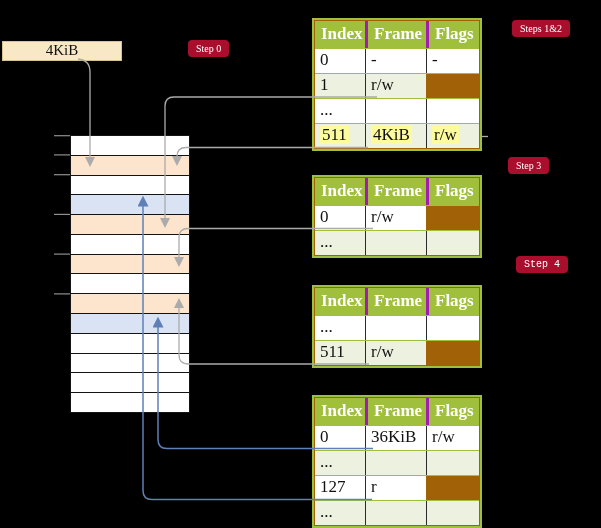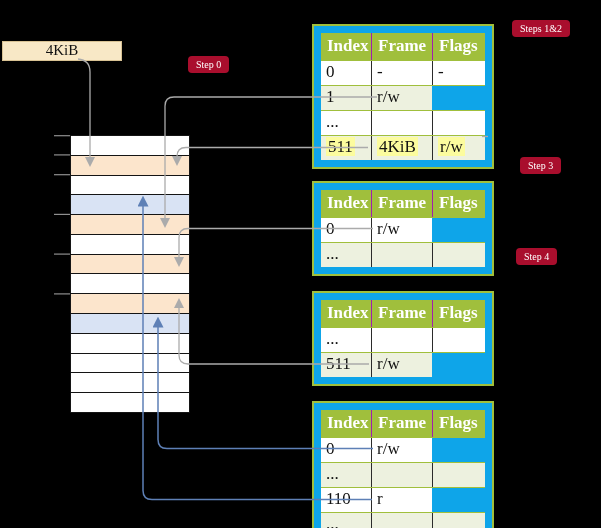--- a/index.html
+++ b/index.html
@@ -32,26 +32,26 @@
   }
   .mrow{flex:1;border-top:1.5px solid #141414;}
   .mrow:first-child{border-top:none;}
   .mrow.plain{background:#fff;}
   .mrow.orange{background:var(--orange,#FCE5CC);}
   .mrow.blue{background:var(--blue,#D9E3F4);}
 
   
   .tbl{
     position:absolute;left:312px;width:auto;
-    border:2.5px solid var(--green,#A0BF3C);background:#0ea5e9;padding:7px;margin-top:6px;
+    border:2.5px solid var(--green,#A0BF3C);background:#a16207;padding:1px;
   }
   .hdr{display:grid;grid-template-columns:50px 61px 53px;background:var(--green,#A0BF3C);}
   .hcell{
     color:#fff;font-weight:bold;font-size:17px;height:27px;line-height:26px;
-    padding-left:6px;border-left:1px solid #a21caf;box-sizing:border-box;
+    padding-left:6px;border-left:3px solid #a21caf;box-sizing:border-box;
   }
   .hcell:first-child{border-left:none;}
   .row{display:grid;grid-template-columns:50px 61px 53px;border-top:1.5px solid var(--green,#A0BF3C);}
   .row.shade .cell{background:var(--shade,#EDF1DF);}
   .cell{
     font-size:17px;color:#111;height:24px;line-height:22px;padding-left:5px;
     border-left:1px solid #2b2b2b;box-sizing:border-box;background:#fff;
   }
   .cell:first-child{border-left:none;}
   .cell span.hl{background:var(--yellow,#FCFC9E);padding:0 2px;}
@@ -63,24 +63,24 @@
   .mk-gray{fill:var(--gray,#ABABAB);}
   .mk-blue{fill:var(--bluearrow,#5E80B6);}
 </style>
 </head>
 <body>
 
 <div class="canvas">
 
   <div class="freelabel">4KiB</div>
 
-  <div class="badge" style="left:188px;top:56px;">Step 0</div>
+  <div class="badge" style="left:188px;top:40px;">Step 0</div>
   <div class="badge" style="left:512px;top:20px;">Steps 1&amp;2</div>
-  <div class="badge" style="left:520px;top:157px;">Step 3</div>
-  <div class="badge" style="left:516px;top:248px;">Step 4</div>
+  <div class="badge" style="left:508px;top:157px;">Step 3</div>
+  <div class="badge" style="left:516px;top:256px;font-family:Liberation Mono, monospace;">Step 4</div>
 
   <div class="memcol">
       <div class="mrow plain"></div>
       <div class="mrow orange"></div>
       <div class="mrow plain"></div>
       <div class="mrow blue"></div>
       <div class="mrow orange"></div>
       <div class="mrow plain"></div>
       <div class="mrow orange"></div>
       <div class="mrow plain"></div>
@@ -151,29 +151,30 @@
       </div>
     </div>
   <div class="tbl" style="top:395px;">
       <div class="hdr">
         <div class="hcell">Index</div>
         <div class="hcell">Frame</div>
         <div class="hcell">Flags</div>
       </div>
       <div class="row">
         <div class="cell"><span>0</span></div>
-        <div class="cell"><span>r/w</span></div>
-      </div>
-      <div class="row shade">
-        <div class="cell"><span>...</span></div>
-        <div class="cell"><span></span></div>
-        <div class="cell"><span></span></div>
-      </div>
-      <div class="row">
-        <div class="cell"><span>110</span></div>
+        <div class="cell"><span>36KiB</span></div>
+        <div class="cell"><span>r/w</span></div>
+      </div>
+      <div class="row shade">
+        <div class="cell"><span>...</span></div>
+        <div class="cell"><span></span></div>
+        <div class="cell"><span></span></div>
+      </div>
+      <div class="row">
+        <div class="cell"><span>127</span></div>
         <div class="cell"><span>r</span></div>
       </div>
       <div class="row shade">
         <div class="cell"><span>...</span></div>
         <div class="cell"><span></span></div>
         <div class="cell"><span></span></div>
       </div>
     </div>
 
   <svg class="overlay" width="601" height="528" viewBox="0 0 601 528">

